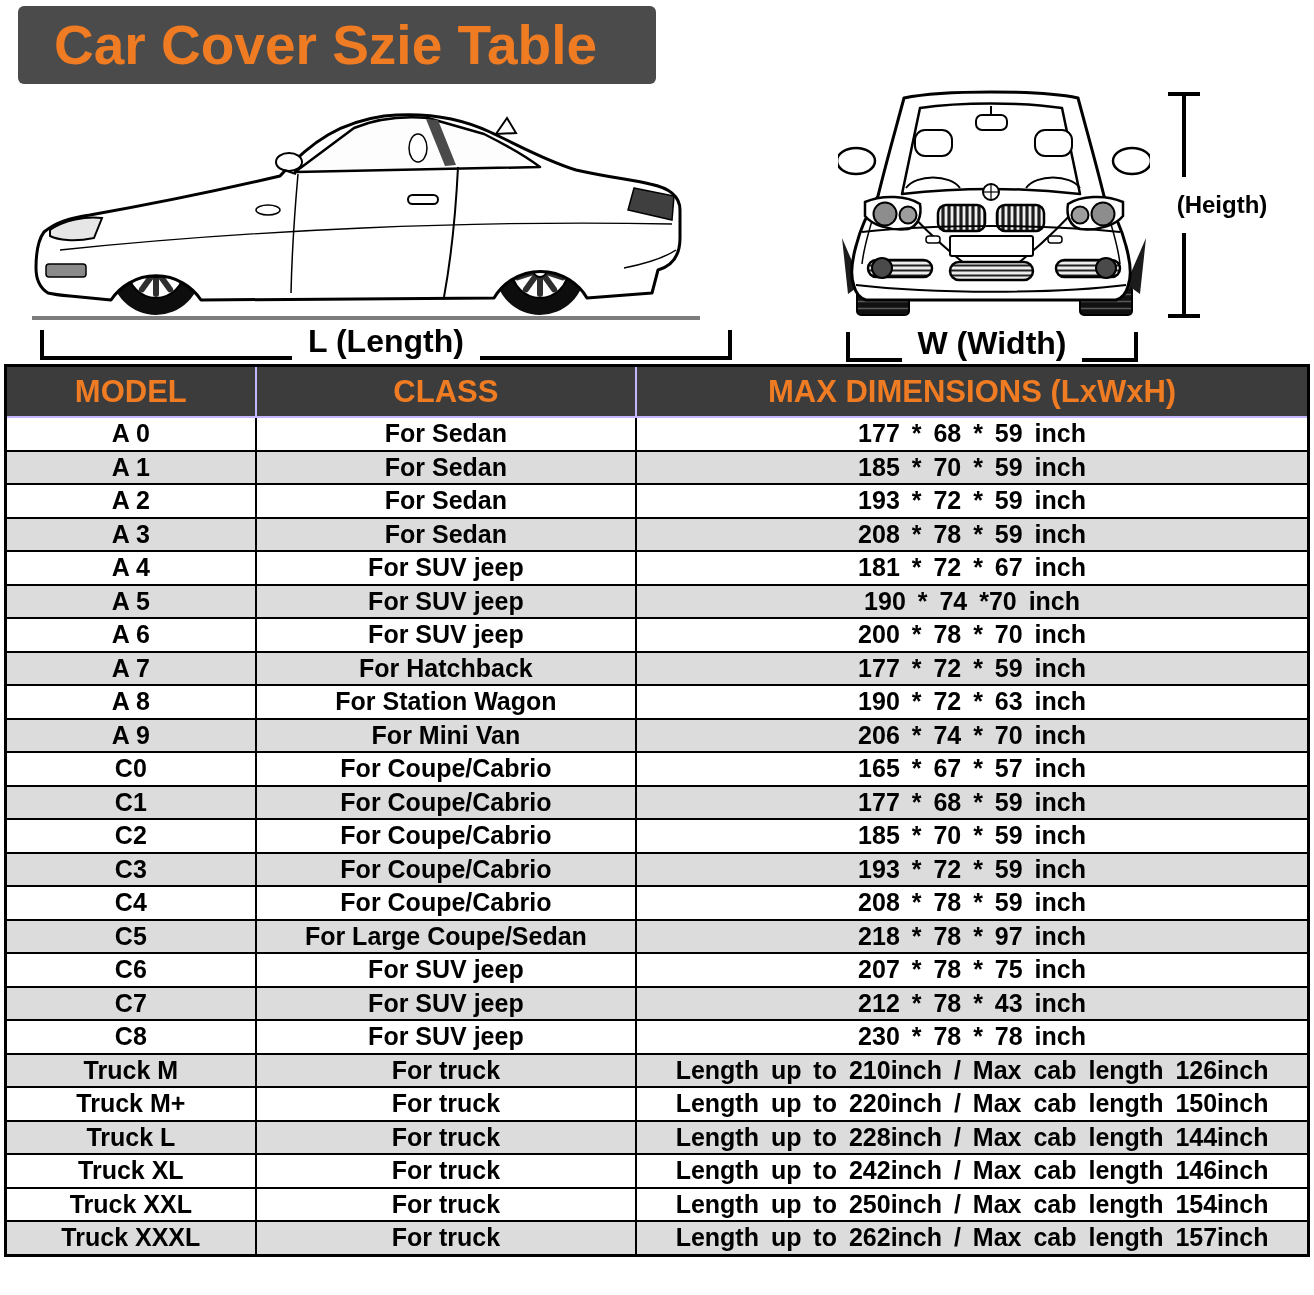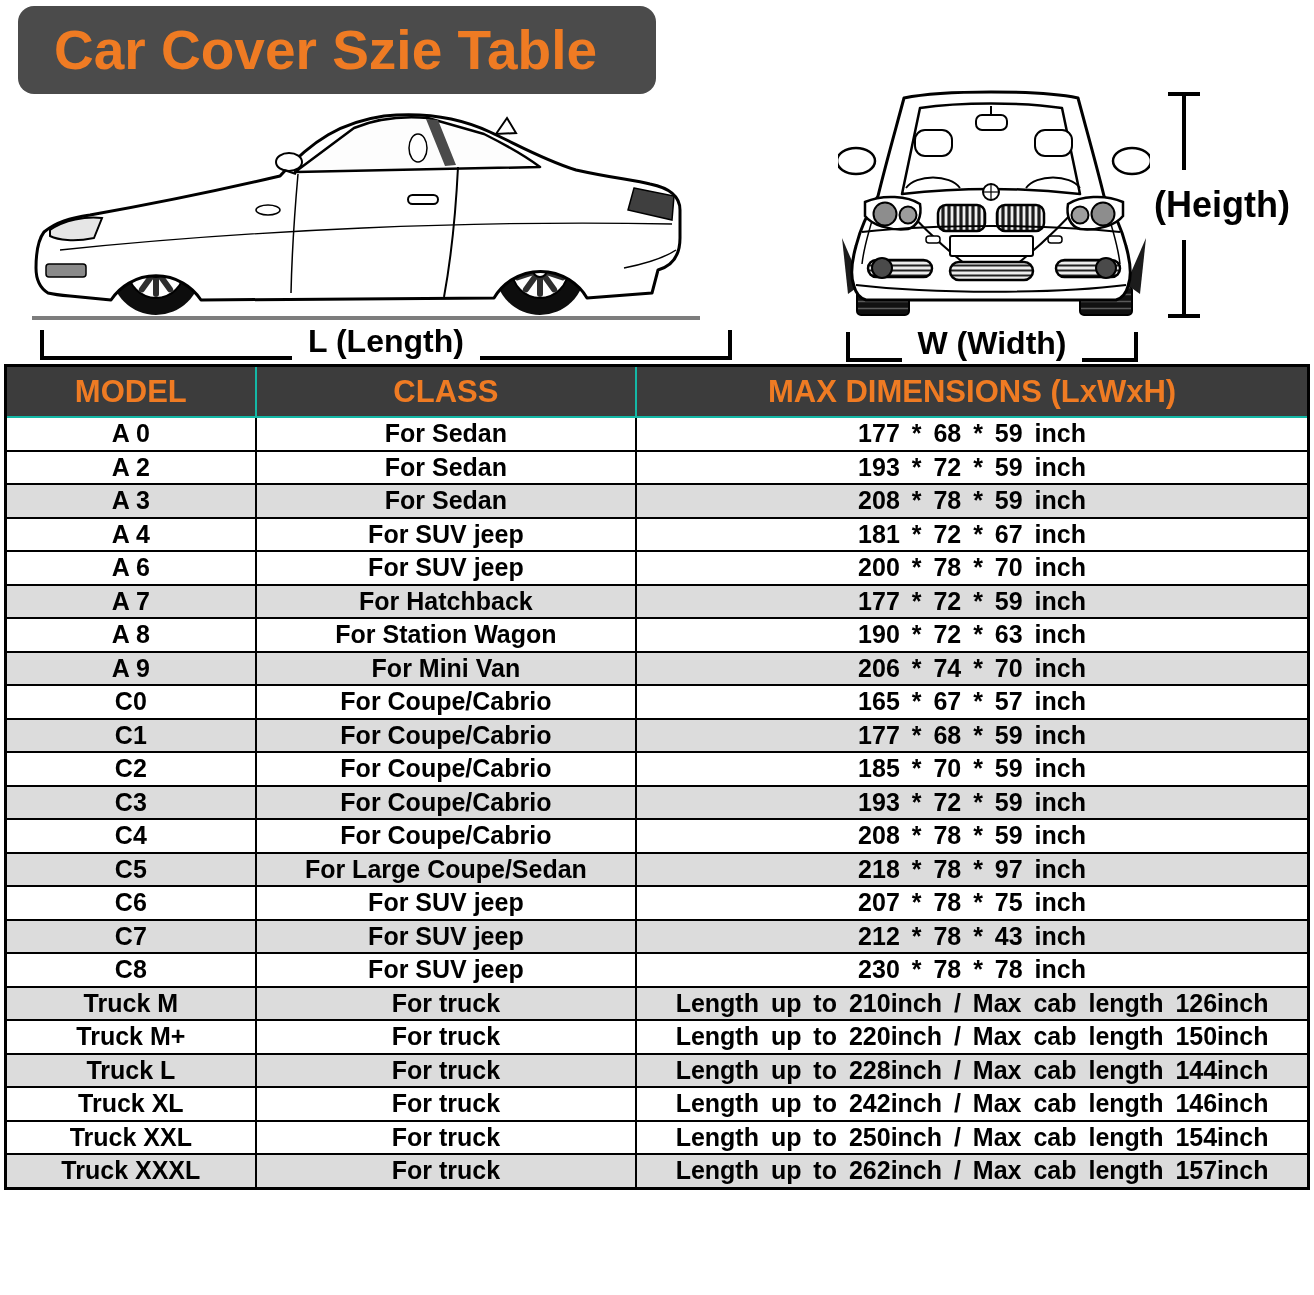--- a/index.html
+++ b/index.html
@@ -2,22 +2,22 @@
 <html style="--accent: #ef7b23; --title-bg: #4b4b4b; --header-bg: #3c3c3c; --row-alt: #dcdcdc;"><head>
 <meta charset="utf-8">
 <style>
   html,body{margin:0;padding:0;background:#fff;}
   #canvas{
     position:relative;width:1314px;height:1295px;background:#fff;overflow:hidden;
     font-family:"Liberation Sans", sans-serif;
   }
   
   .title-bar{
-    position:absolute;left:18px;top:6px;width:638px;height:88px;
-    background:var(--title-bg,#4b4b4b);border-radius:16px;
+    position:absolute;left:18px;top:6px;width:638px;height:78px;
+    background:var(--title-bg,#4b4b4b);border-radius:6px;
     display:flex;align-items:center;padding-left:36px;box-sizing:border-box;
   }
   .title-bar span{
     color:var(--accent,#ef7b23);font-size:55px;font-weight:bold;letter-spacing:0;
     white-space:nowrap;
   }
   
   .diagram-svg{position:absolute;}
   #side-car-svg{left:12px;top:88px;}
   #front-car-svg{left:838px;top:88px;}
@@ -33,32 +33,32 @@
     flex:0 0 auto;margin:0 16px;font-size:32px;font-weight:bold;color:#000;white-space:nowrap;
   }
   
   .hdim{
     position:absolute;left:1164px;top:92px;width:40px;height:226px;
     display:flex;flex-direction:column;align-items:center;
   }
   .hdim .hcap{width:32px;height:4px;background:#000;flex:0 0 auto;}
   .hdim .hline{width:4px;background:#000;flex:1 1 auto;}
   .hdim .hlabel{
-    flex:0 0 auto;font-size:36px;font-weight:bold;color:#000;white-space:nowrap;
+    flex:0 0 auto;font-size:24px;font-weight:bold;color:#000;white-space:nowrap;
     padding:14px 0;position:relative;left:38px;
   }
   
   table.size-table{
     position:absolute;left:4px;top:364px;width:1306px;
     border-collapse:collapse;table-layout:fixed;
     border:3px solid #000;
   }
   table.size-table th{
     background:var(--header-bg,#3c3c3c);color:var(--accent,#ef7b23);
-    font-size:31px;font-weight:bold;height:49px;border:2px solid #14b8a6;
+    font-size:31px;font-weight:bold;height:49px;border:2px solid #c4b5fd;
     text-align:center;padding:0;
   }
   table.size-table td{
     border:2px solid #000;height:31.5px;padding:0 4px;
     font-size:25px;font-weight:bold;color:#000;text-align:center;
     white-space:nowrap;overflow:hidden;background:#fff;
   }
   table.size-table tr.alt td{background:var(--row-alt,#dcdcdc);}
   table.size-table td.dims-cell{word-spacing:5px;}
   col.c-model{width:19.2%;}
@@ -275,35 +275,45 @@
         <th>CLASS</th>
         <th>MAX DIMENSIONS (LxWxH)</th>
       </tr>
     </thead>
     <tbody>
         <tr>
           <td>A 0</td>
           <td>For Sedan</td>
           <td class="dims-cell">177 * 68 * 59 inch</td>
         </tr>
+        <tr class="alt">
+          <td>A 1</td>
+          <td>For Sedan</td>
+          <td class="dims-cell">185 * 70 * 59 inch</td>
+        </tr>
         <tr>
           <td>A 2</td>
           <td>For Sedan</td>
           <td class="dims-cell">193 * 72 * 59 inch</td>
         </tr>
         <tr class="alt">
           <td>A 3</td>
           <td>For Sedan</td>
           <td class="dims-cell">208 * 78 * 59 inch</td>
         </tr>
         <tr>
           <td>A 4</td>
           <td>For SUV jeep</td>
           <td class="dims-cell">181 * 72 * 67 inch</td>
         </tr>
+        <tr class="alt">
+          <td>A 5</td>
+          <td>For SUV jeep</td>
+          <td class="dims-cell">190 * 74  *70 inch</td>
+        </tr>
         <tr>
           <td>A 6</td>
           <td>For SUV jeep</td>
           <td class="dims-cell">200 * 78 * 70 inch</td>
         </tr>
         <tr class="alt">
           <td>A 7</td>
           <td>For Hatchback</td>
           <td class="dims-cell">177 * 72 * 59 inch</td>
         </tr>

